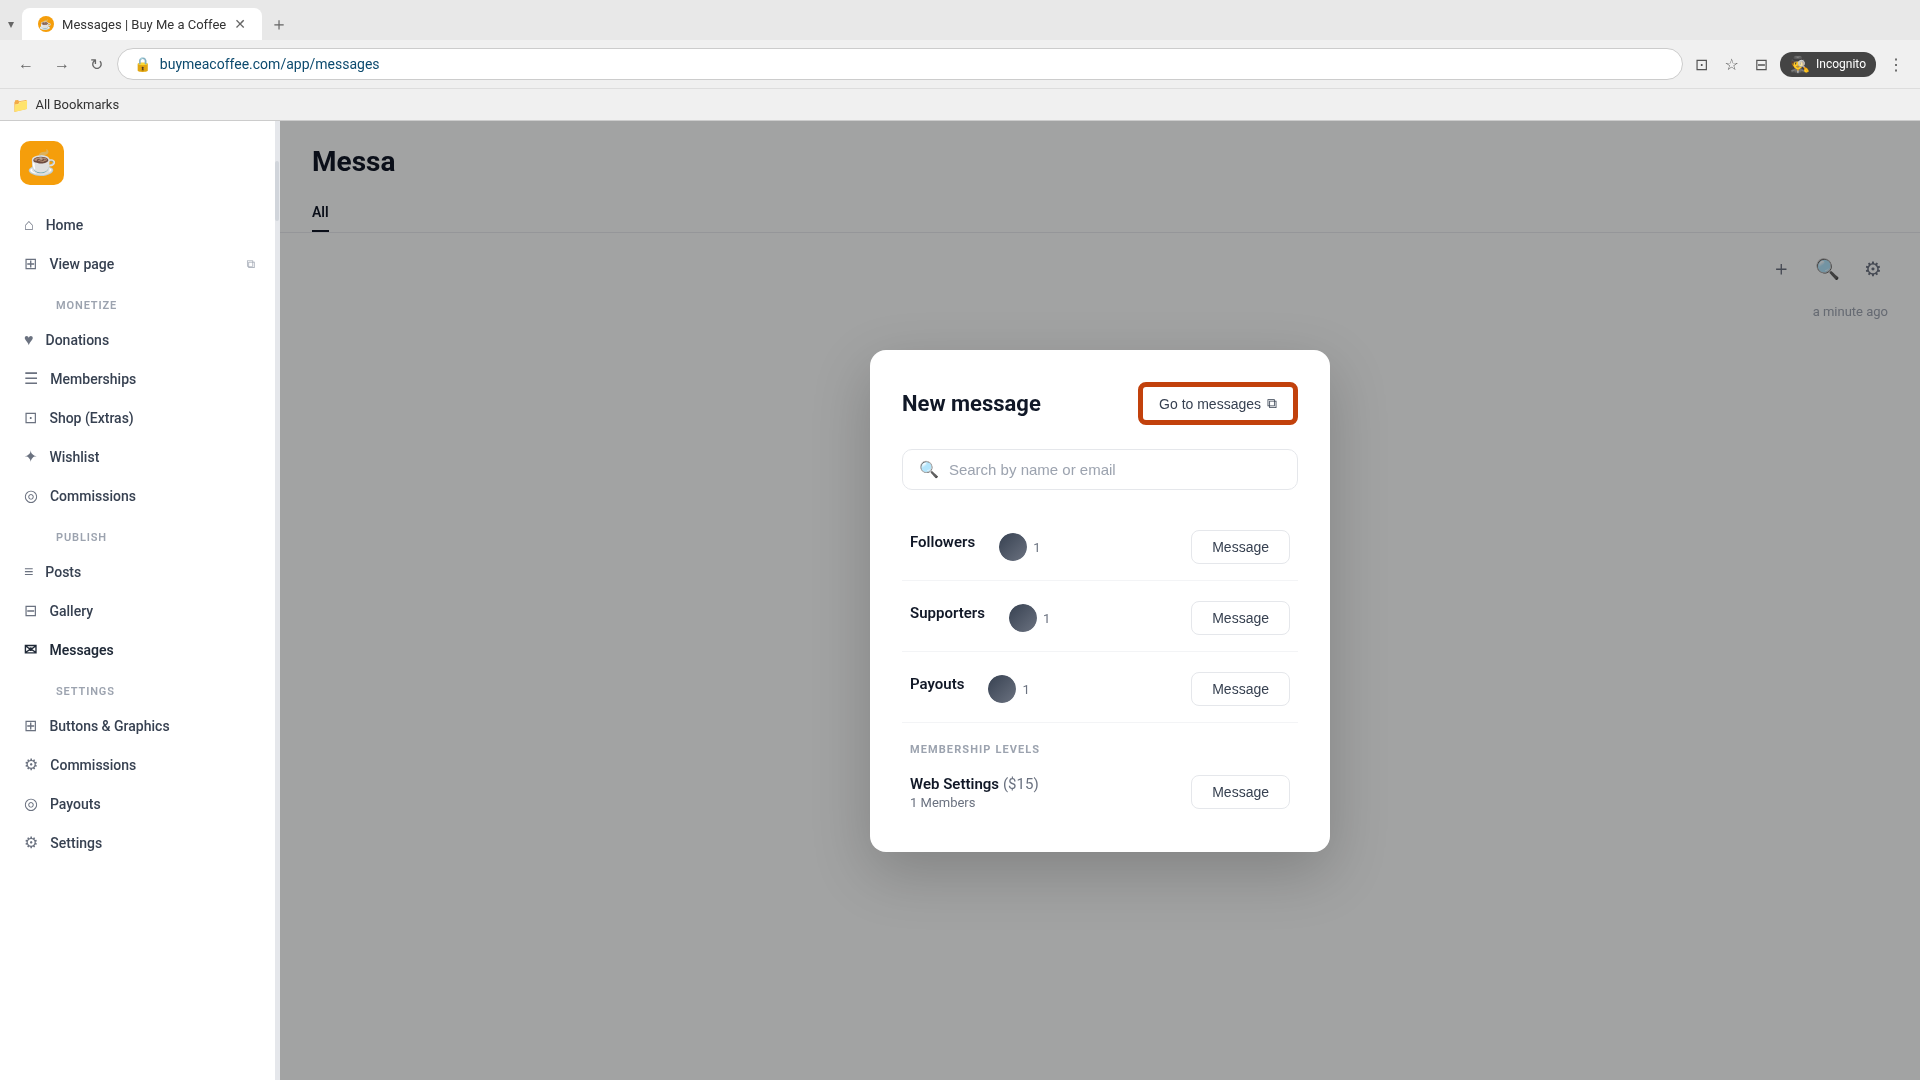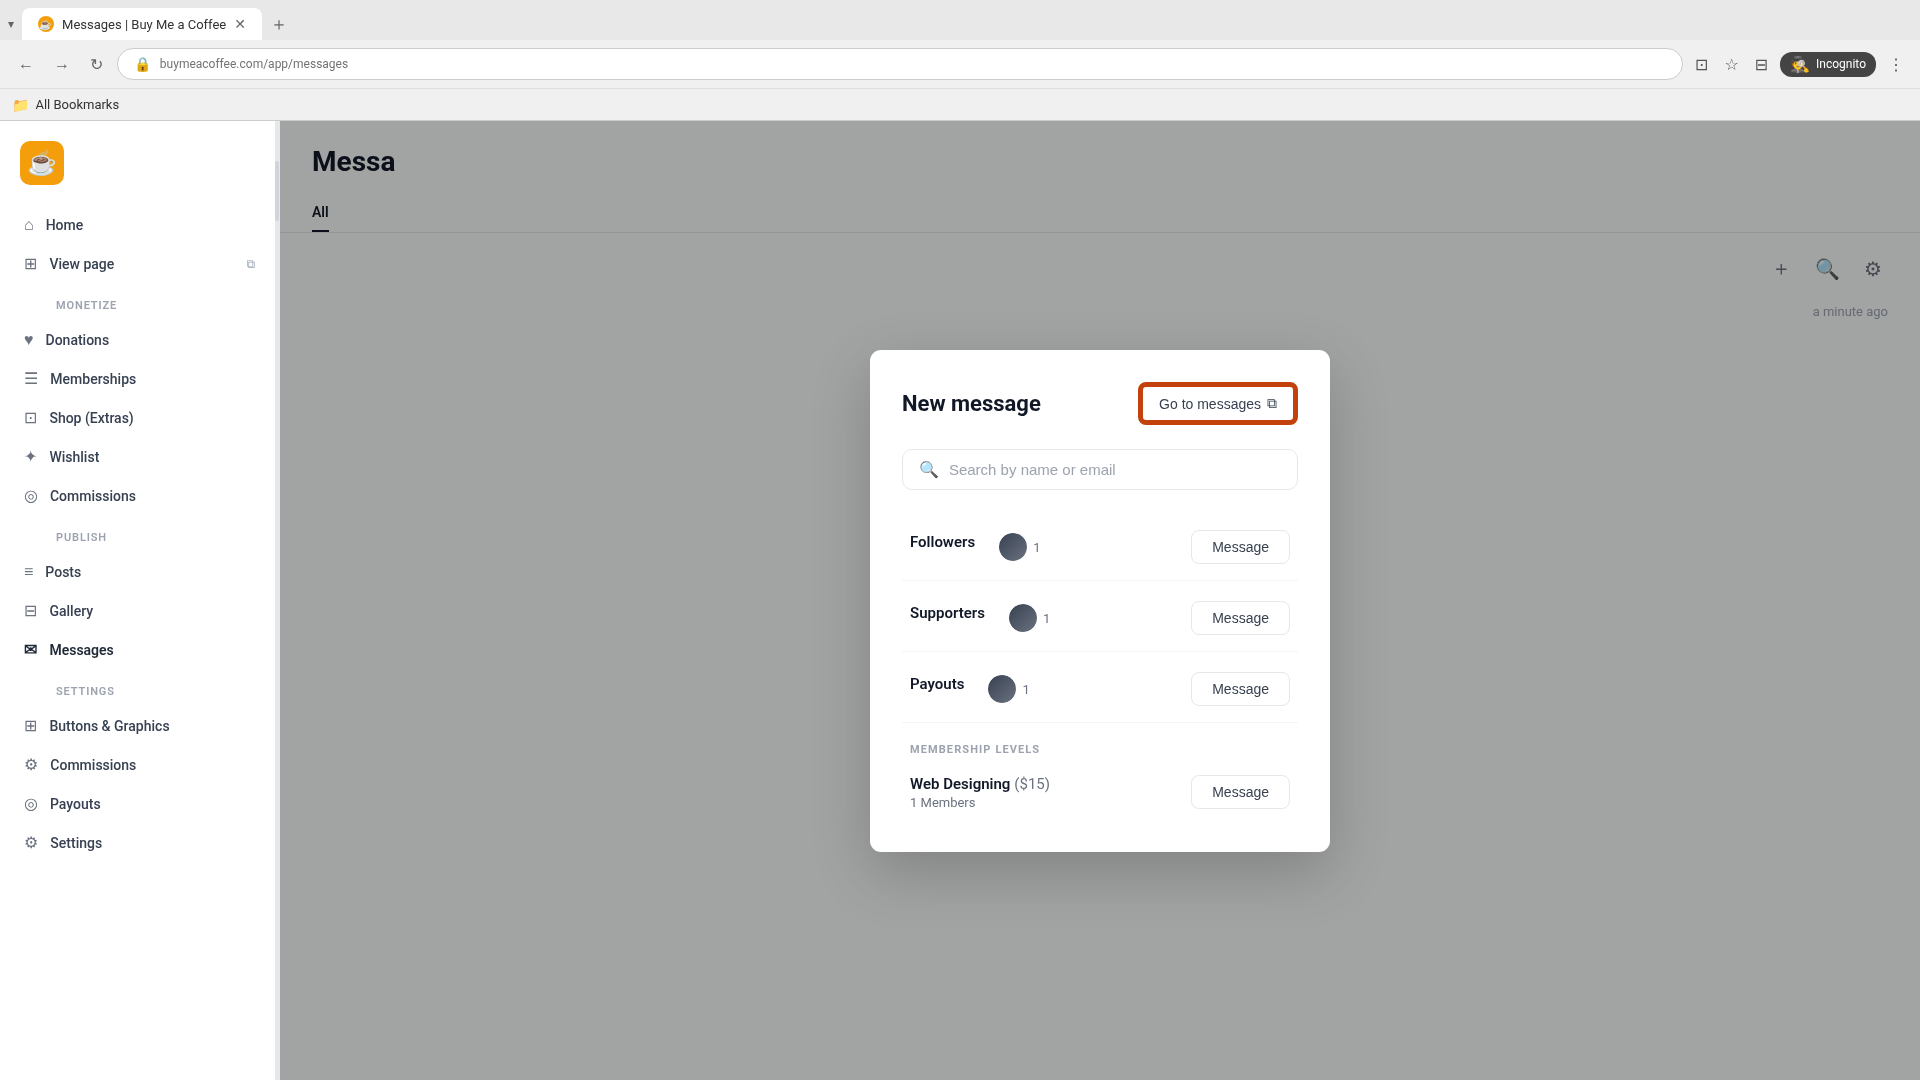--- a/index.html
+++ b/index.html
@@ -11,21 +11,21 @@
     .tab { display: flex; align-items: center; background: #fff; border-radius: 8px 8px 0 0; padding: 6px 16px; font-size: 13px; color: #333; gap: 8px; min-width: 200px; height: 32px; }
     .tab-favicon { width: 16px; height: 16px; background: #f59e0b; border-radius: 50%; display: flex; align-items: center; justify-content: center; font-size: 10px; }
     .tab-title { font-size: 13px; color: #333; flex: 1; }
     .tab-close { color: #666; font-size: 14px; cursor: pointer; }
     .tab-new { background: none; border: none; color: #666; font-size: 18px; cursor: pointer; padding: 0 8px; }
     .tab-chevron { font-size: 12px; color: #666; margin-right: 8px; }
 
     .address-bar { display: flex; align-items: center; padding: 6px 12px; gap: 8px; background: #f0f0f0; height: 48px; }
     .nav-btn { background: none; border: none; color: #666; font-size: 16px; cursor: pointer; padding: 4px 6px; border-radius: 4px; }
     .url-bar { flex: 1; display: flex; align-items: center; background: #fff; border: 1px solid #ccc; border-radius: 20px; padding: 4px 16px; gap: 8px; height: 32px; }
-    .url-text { font-size: 12px; color: #737373; flex: 1; }
+    .url-text { font-size: 14px; color: #0c4a6e; flex: 1; }
     .url-icon { color: #666; font-size: 14px; }
     .toolbar-right { display: flex; align-items: center; gap: 8px; }
     .toolbar-btn { background: none; border: none; color: #555; font-size: 16px; cursor: pointer; padding: 4px; }
     .incognito-badge { background: #444; color: #fff; font-size: 12px; padding: 3px 10px; border-radius: 12px; display: flex; align-items: center; gap: 6px; }
     .incognito-icon { font-size: 16px; }
     .bookmarks-bar { background: #f0f0f0; padding: 4px 12px; font-size: 13px; color: #333; display: flex; align-items: center; gap: 6px; border-top: 1px solid #ddd; height: 32px; }
     .bookmark-icon { font-size: 14px; color: #8b7355; }
 
     
     .app-layout { display: flex; height: calc(1080px - 120px); position: relative; }
@@ -57,21 +57,21 @@
 
     .main-toolbar { display: flex; align-items: center; justify-content: flex-end; padding: 16px 32px; gap: 12px; }
     .toolbar-action-btn { background: none; border: none; color: #6b7280; font-size: 20px; cursor: pointer; padding: 6px; border-radius: 6px; }
 
     .timestamp-area { text-align: right; padding: 0 32px; color: #9ca3af; font-size: 13px; }
 
     
     .overlay { position: absolute; top: 0; left: 0; right: 0; bottom: 0; background: rgba(0,0,0,0.35); z-index: 100; display: flex; align-items: center; justify-content: center; }
 
     
-    .modal { background: #fff; border-radius: 11px; width: 460px; max-height: 580px; overflow-y: auto; padding: 32px; box-shadow: 0 20px 60px rgba(0,0,0,0.2); }
+    .modal { background: #fff; border-radius: 16px; width: 460px; max-height: 580px; overflow-y: auto; padding: 32px; box-shadow: 0 20px 60px rgba(0,0,0,0.2); }
     .modal-header { display: flex; align-items: center; justify-content: space-between; margin-bottom: 24px; }
     .modal-title { font-size: 22px; font-weight: 700; color: #111827; }
     .goto-messages-btn { display: flex; align-items: center; gap: 6px; background: #fff; border: 5px solid #c2410c; border-radius: 8px; padding: 8px 16px; font-size: 14px; font-weight: 500; color: #374151; cursor: pointer; }
     .external-icon { font-size: 14px; }
 
     .search-box { display: flex; align-items: center; gap: 10px; background: #fff; border: 1.5px solid #e5e7eb; border-radius: 10px; padding: 10px 16px; margin-bottom: 28px; }
     .search-icon { color: #9ca3af; font-size: 16px; }
     .search-input { border: none; outline: none; flex: 1; font-size: 15px; color: #374151; background: transparent; }
     .search-input::placeholder { color: #9ca3af; }
 
@@ -310,21 +310,21 @@
             <button class="message-btn">Message</button>
           </div>
           <div class="divider"></div>
         </div>
 
         <div class="membership-section-label">MEMBERSHIP LEVELS</div>
 
         <div class="membership-row">
           <div>
             <div>
-              <span class="membership-name">Web Designing</span>
+              <span class="membership-name">Web Settings</span>
               <span class="membership-price">($15)</span>
             </div>
             <div class="membership-count">1 Members</div>
           </div>
           <button class="message-btn">Message</button>
         </div>
 
       </div>
     </div>
   </div>

